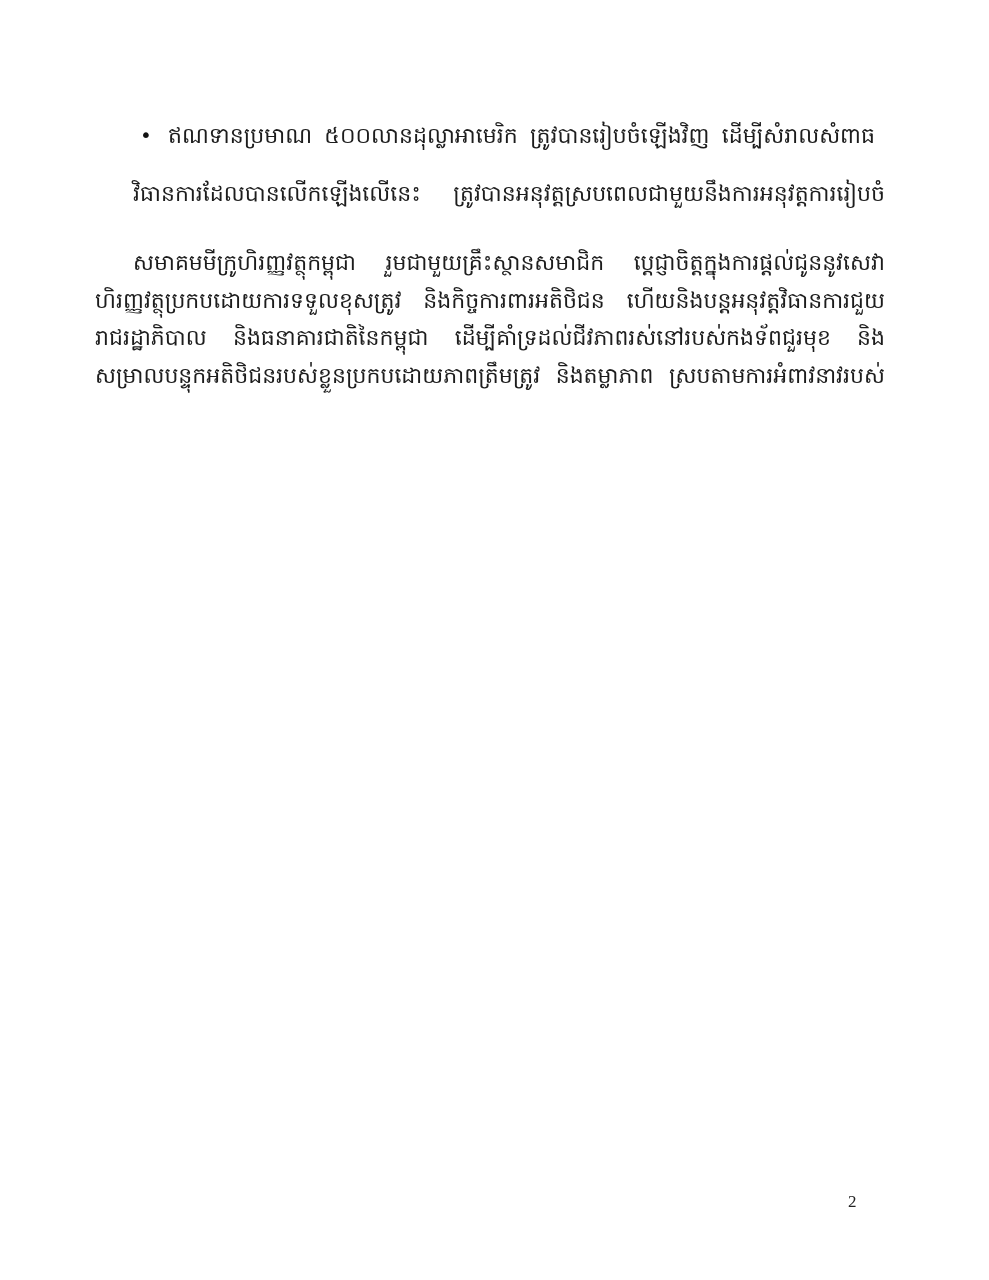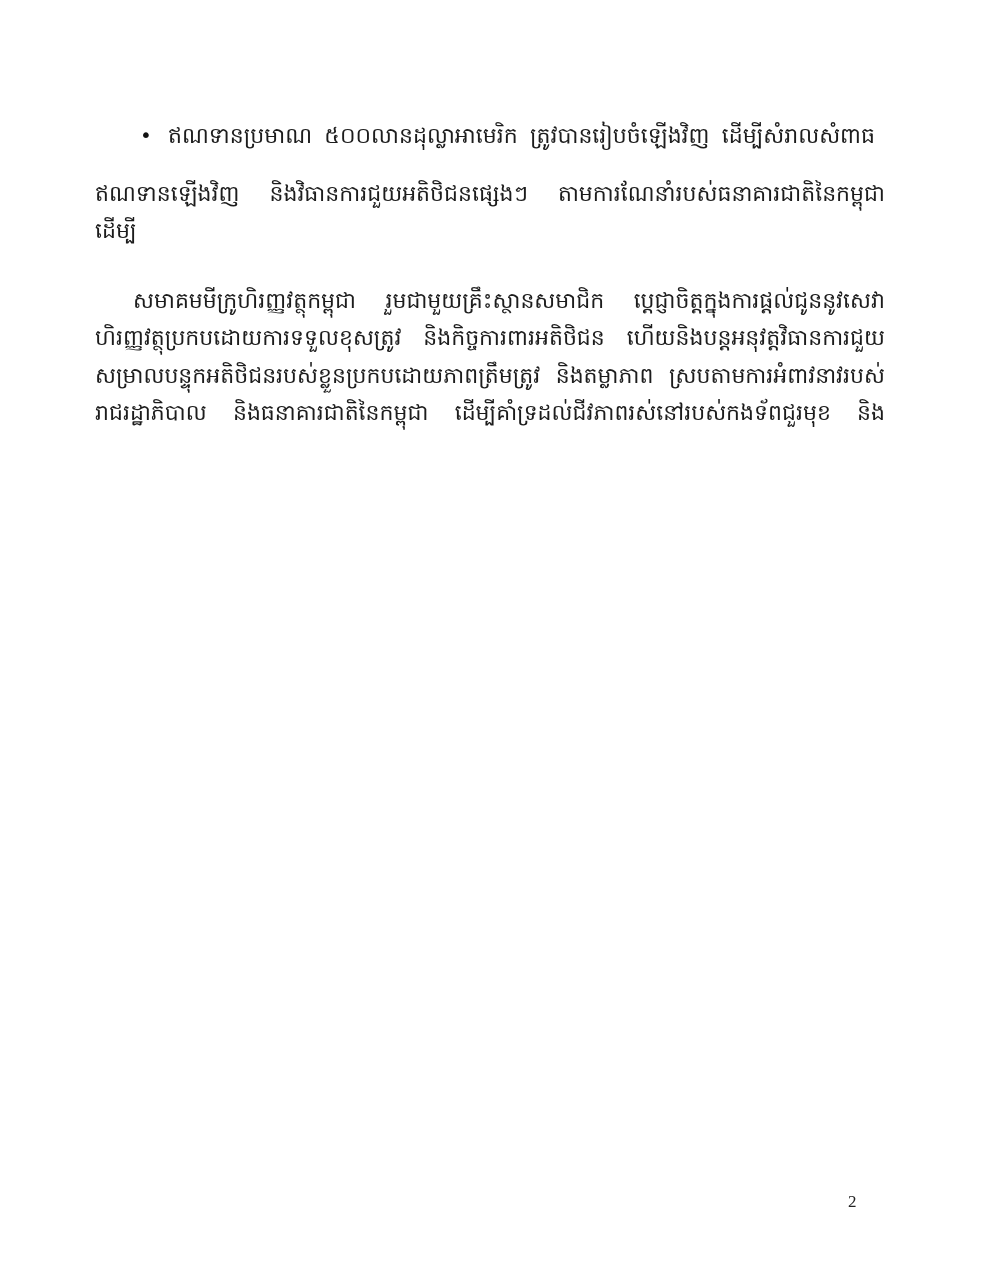--- a/index.html
+++ b/index.html
@@ -77,26 +77,26 @@
   <div class="content">
 
     <div class="bullet-item">
       <span class="marker">•</span>
       <div class="bullet-text">
         <div class="line first">ឥណទានប្រមាណ ៥០០លានដុល្លាអាមេរិក ត្រូវបានរៀបចំឡើងវិញ ដើម្បីសំរាលសំពាធ</div>
       </div>
     </div>
 
     <div class="para para-1">
-      <div class="line">ឥណទានឡើងវិញ និងវិធានការជួយអតិថិជនផ្សេងៗ តាមការណែនាំរបស់ធនាគារជាតិនៃកម្ពុជា ដើម្បី</div>
+      <div class="line indent">វិធានការដែលបានលើកឡើងលើនេះ ត្រូវបានអនុវត្តស្របពេលជាមួយនឹងការអនុវត្តការរៀបចំ</div>
     </div>
 
     <div class="para para-2">
       <div class="line indent">សមាគមមីក្រូហិរញ្ញវត្ថុកម្ពុជា រួមជាមួយគ្រឹះស្ថានសមាជិក ប្ដេជ្ញាចិត្តក្នុងការផ្ដល់ជូននូវសេវា</div>
       <div class="line">ហិរញ្ញវត្ថុប្រកបដោយការទទួលខុសត្រូវ និងកិច្ចការពារអតិថិជន ហើយនិងបន្តអនុវត្តវិធានការជួយ</div>
+      <div class="line">រាជរដ្ឋាភិបាល និងធនាគារជាតិនៃកម្ពុជា ដើម្បីគាំទ្រដល់ជីវភាពរស់នៅរបស់កងទ័ពជួរមុខ និង</div>
       <div class="line">សម្រាលបន្ទុកអតិថិជនរបស់ខ្លួនប្រកបដោយភាពត្រឹមត្រូវ និងតម្លាភាព ស្របតាមការអំពាវនាវរបស់</div>
-      <div class="line">រាជរដ្ឋាភិបាល និងធនាគារជាតិនៃកម្ពុជា ដើម្បីគាំទ្រដល់ជីវភាពរស់នៅរបស់កងទ័ពជួរមុខ និង</div>
     </div>
 
   </div>
 
   <div class="page-number">2</div>
 </div>
 
 </body></html>

